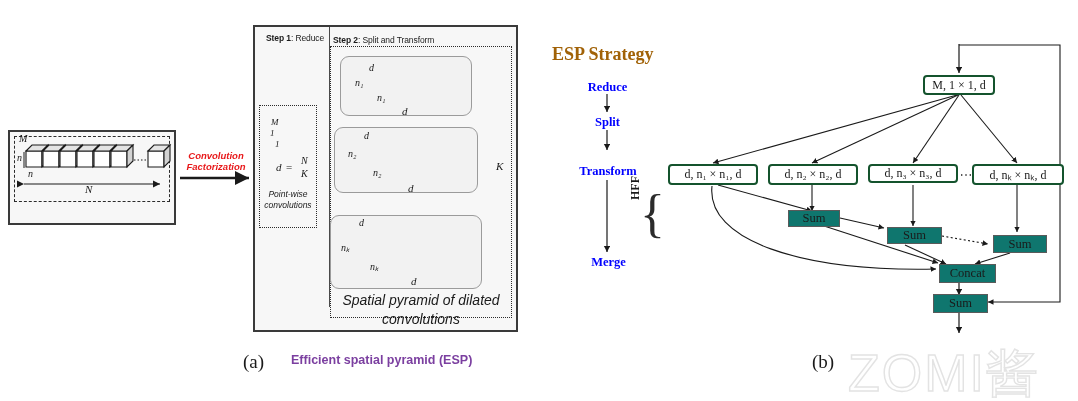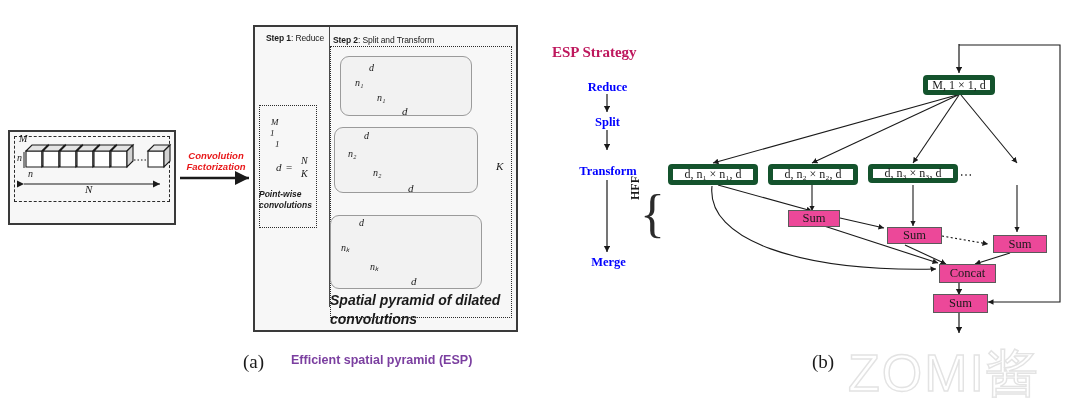--- a/index.html
+++ b/index.html
@@ -40,21 +40,21 @@
   .rb1{left:340px;top:56px;width:132px;height:60px;}
   .rb2{left:334px;top:127px;width:144px;height:66px;}
   .rb3{left:330px;top:215px;width:152px;height:74px;}
 
   .itext{
     position:absolute;font-family:"Liberation Serif", serif;font-style:italic;
     color:#1a1a1a;white-space:nowrap;
   }
   .btext{
     position:absolute;font-family:"Liberation Sans", sans-serif;font-style:italic;
-    font-weight:bold;color:#1a1a1a;white-space:nowrap;text-align:left;
+    font-weight:normal;color:#1a1a1a;white-space:nowrap;text-align:center;
   }
   .purple{
     position:absolute;font-family:"Liberation Sans", sans-serif;font-weight:bold;
     color:#7b3fa0;white-space:nowrap;
   }
   .redlbl{
     position:absolute;font-family:"Liberation Sans", sans-serif;font-weight:bold;font-style:italic;
     color:#e8191b;white-space:nowrap;text-align:center;line-height:1.15;
   }
 
@@ -64,32 +64,32 @@
     border:2px solid #3a3a3a;background:#f7f7f7;box-sizing:border-box;
   }
   .sc-dash{
     position:absolute;left:14px;top:136px;width:156px;height:66px;
     border:1.7px dashed #2b2b2b;box-sizing:border-box;
   }
   .sc-label{left:22px;top:205px;font-size:12.5px;}
 
   
   .nodebox{
-    position:absolute;border:5px solid #14532d;border-radius:4px;background:#ffffff;
+    position:absolute;border:2px solid #14532d;border-radius:4px;background:#ffffff;
     box-sizing:border-box;display:flex;align-items:center;justify-content:center;
     font-family:"Liberation Serif", serif;font-size:12px;color:#1a1a1a;white-space:nowrap;
   }
   .plainbox{
-    position:absolute;border:1px solid #5a5a5a;background:#ec4899;box-sizing:border-box;
+    position:absolute;border:1px solid #5a5a5a;background:#0f766e;box-sizing:border-box;
     display:flex;align-items:center;justify-content:center;
     font-family:"Liberation Serif", serif;font-size:12.5px;color:#1a1a1a;white-space:nowrap;
   }
   .strategy-title{
     position:absolute;left:552px;top:44px;
-    font-family:"Liberation Serif", serif;font-weight:bold;font-size:15px;color:#be185d;
+    font-family:"Liberation Serif", serif;font-weight:bold;font-size:18px;color:#a16207;
   }
   .stage{
     position:absolute;font-family:"Liberation Serif", serif;font-weight:bold;font-size:12.5px;
     color:#0000ff;white-space:nowrap;text-align:center;
   }
   .hff{
     position:absolute;left:628px;top:200px;
     font-family:"Liberation Serif", serif;font-weight:bold;font-size:12px;color:#1a1a1a;
     transform:rotate(-90deg);transform-origin:left top;white-space:nowrap;
   }
@@ -379,20 +379,21 @@
   <div class="stage" style="left:580px;top:255px;width:57px;">Merge</div>
 
   <div class="hff">HFF</div>
   <div class="brace">{</div>
 
   <div class="nodebox" style="left:923px;top:75px;width:72px;height:20px;">M, 1 × 1, d</div>
 
   <div class="nodebox" style="left:668px;top:164px;width:90px;height:21px;">d, n₁ × n₁, d</div>
   <div class="nodebox" style="left:768px;top:164px;width:90px;height:21px;">d, n₂ × n₂, d</div>
   <div class="nodebox" style="left:868px;top:164px;width:90px;height:19px;">d, n₃ × n₃, d</div>
+  <div class="nodebox" style="left:972px;top:164px;width:92px;height:21px;">d, nₖ × nₖ, d</div>
   <div style="position:absolute;left:958px;top:167px;width:16px;text-align:center;font-family:'Liberation Serif',serif;font-size:13px;color:#1a1a1a;">⋯</div>
 
   <div class="plainbox" style="left:788px;top:210px;width:52px;height:17px;">Sum</div>
   <div class="plainbox" style="left:887px;top:227px;width:55px;height:17px;">Sum</div>
   <div class="plainbox" style="left:993px;top:235px;width:54px;height:18px;">Sum</div>
 
   <div class="plainbox" style="left:939px;top:264px;width:57px;height:19px;">Concat</div>
 
   <div class="plainbox" style="left:933px;top:294px;width:55px;height:19px;">Sum</div>
 

